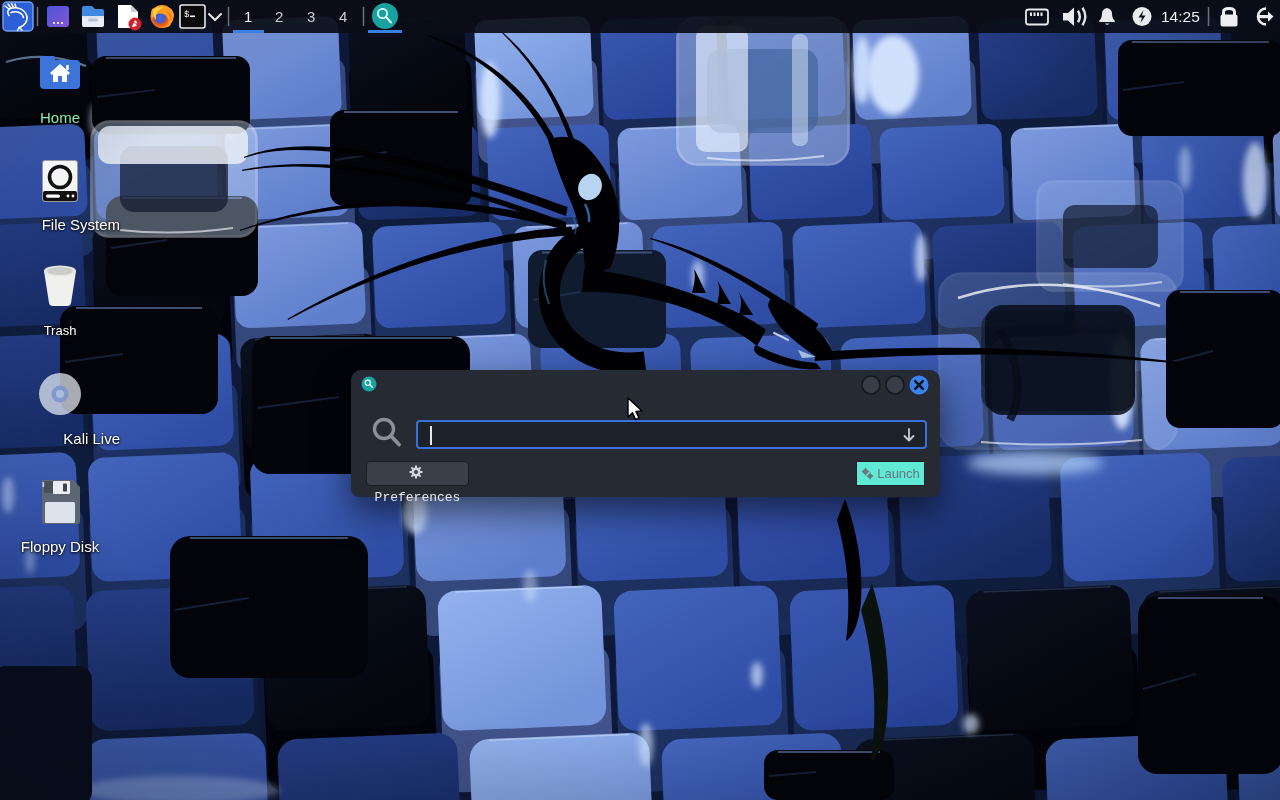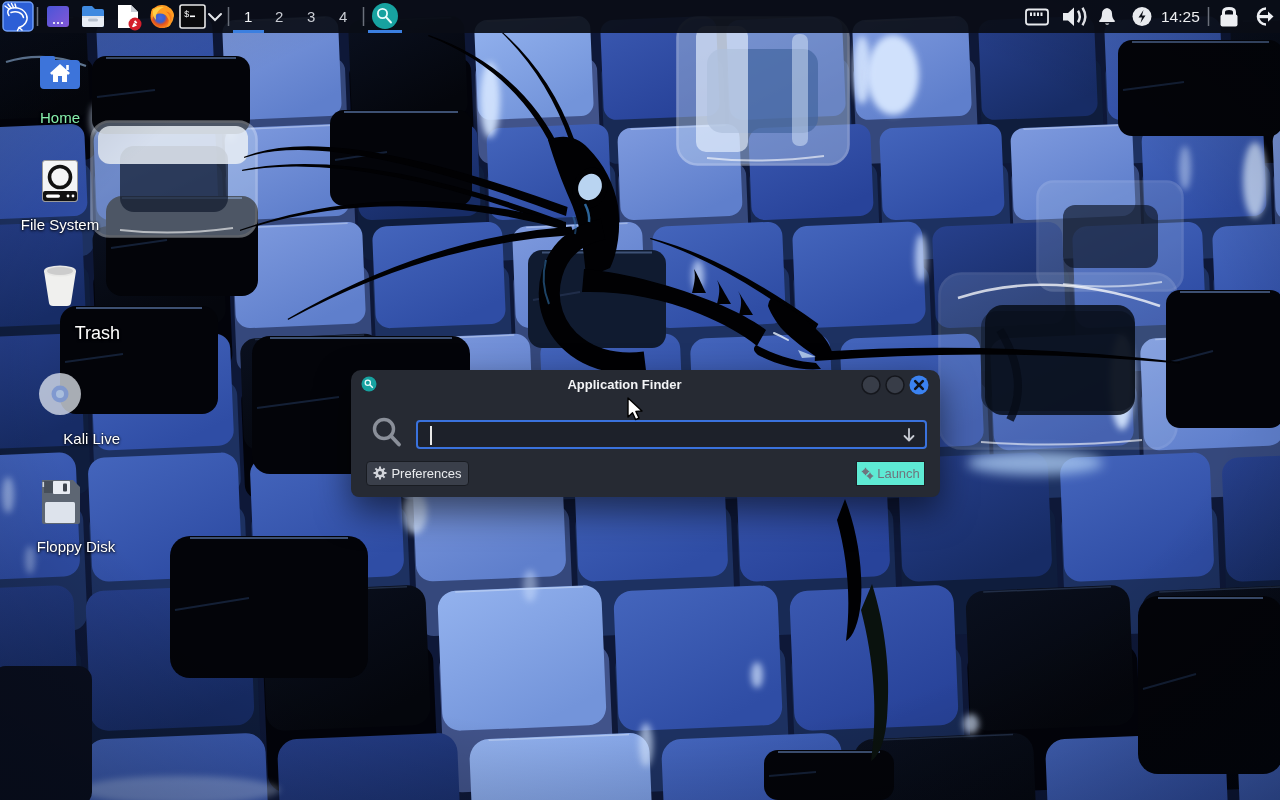--- a/index.html
+++ b/index.html
@@ -345,69 +345,68 @@
 </svg>
     <div style="position:absolute;left:0px;top:109px;width:120px;text-align:center;color:#86efac;font-size:15px;text-shadow:0 1px 3px rgba(0,0,0,0.95), 0 0 2px rgba(0,0,0,0.8);">Home</div>
 <svg width="36" height="42" viewBox="0 0 36 42" style="position:absolute;left:42px;top:160px;">
 <rect x="0.5" y="0.5" width="35" height="41" rx="2.5" fill="#f4f5f6" stroke="#9a9a9a" stroke-width="1"></rect>
 <circle cx="18" cy="17" r="10.5" fill="none" stroke="#111" stroke-width="3.6"></circle>
 <rect x="1" y="31" width="34" height="10" rx="2" fill="#111"></rect>
 <rect x="4" y="34.5" width="14" height="3.2" rx="1.6" fill="#fff"></rect>
 <circle cx="26" cy="36" r="1.4" fill="#fff"></circle>
       <circle cx="31" cy="36" r="1.4" fill="#fff"></circle>
 </svg>
-    <div style="position:absolute;left:0px;top:216px;width:120px;text-align:center;color:#fff;font-size:15px;text-shadow:0 1px 3px rgba(0,0,0,0.95), 0 0 2px rgba(0,0,0,0.8);">File System</div>
+    <div style="position:absolute;left:0px;top:216px;width:120px;text-align:right;color:#fff;font-size:15px;text-shadow:0 1px 3px rgba(0,0,0,0.95), 0 0 2px rgba(0,0,0,0.8);">File System</div>
 <svg width="38" height="42" viewBox="0 0 38 42" style="position:absolute;left:41px;top:264px;">
 <path d="M3,7 L8,39 Q8.5,42 12,42 L26,42 Q29.5,42 30,39 L35,7 Z" fill="#f0f0ee"></path>
 <ellipse cx="19" cy="7" rx="16" ry="5.5" fill="#e8e8e6"></ellipse>
 <ellipse cx="19" cy="7" rx="13" ry="4" fill="#cccccc"></ellipse>
 </svg>
-    <div style="position:absolute;left:0px;top:323px;width:120px;text-align:right;color:#fff;font-size:18px;text-shadow:0 1px 3px rgba(0,0,0,0.95), 0 0 2px rgba(0,0,0,0.8);">Trash</div>
+    <div style="position:absolute;left:0px;top:323px;width:120px;text-align:center;color:#fff;font-size:13px;text-shadow:0 1px 3px rgba(0,0,0,0.95), 0 0 2px rgba(0,0,0,0.8);">Trash</div>
 <svg width="44" height="44" viewBox="0 0 44 44" style="position:absolute;left:38px;top:372px;">
 <circle cx="22" cy="22" r="21" fill="#e9eef6" opacity="0.72"></circle>
 <circle cx="22" cy="22" r="8.5" fill="#7b96cf" opacity="0.9"></circle>
 <circle cx="22" cy="22" r="4" fill="#a9bedd"></circle>
 </svg>
     <div style="position:absolute;left:0px;top:430px;width:120px;text-align:right;color:#fff;font-size:15px;text-shadow:0 1px 3px rgba(0,0,0,0.95), 0 0 2px rgba(0,0,0,0.8);">Kali Live</div>
 <svg width="40" height="44" viewBox="0 0 40 44" style="position:absolute;left:40px;top:480px;">
 <path d="M2,0 L33,0 L40,7 L40,42 Q40,44 38,44 L4,44 Q2,44 2,42 Z" fill="#5d6673"></path>
 <rect x="4" y="1" width="9" height="12" fill="#474f5a"></rect>
 <rect x="13" y="1" width="17" height="13" rx="1" fill="#e8ecf3"></rect>
 <rect x="23" y="3.5" width="4" height="8" rx="1" fill="#3c434d"></rect>
 <rect x="5" y="22" width="30" height="21" rx="1.5" fill="#dde3ec"></rect>
 <rect x="2.5" y="2" width="1.6" height="5" fill="#cfd5de"></rect>
 </svg>
-    <div style="position:absolute;left:16px;top:538px;width:120px;text-align:center;color:#fff;font-size:15px;text-shadow:0 1px 3px rgba(0,0,0,0.95), 0 0 2px rgba(0,0,0,0.8);">Floppy Disk</div>
+    <div style="position:absolute;left:0px;top:538px;width:120px;text-align:center;color:#fff;font-size:15px;text-shadow:0 1px 3px rgba(0,0,0,0.95), 0 0 2px rgba(0,0,0,0.8);">Floppy Disk</div>
 
 <div style="position:absolute;left:351px;top:370px;width:589px;height:127px;background:#262a33;border-radius:10px 10px 8px 8px;box-shadow:0 14px 34px rgba(0,0,0,0.55);">
   <div style="position:absolute;left:0;top:0;width:100%;height:30px;">
     <svg width="26" height="26" style="position:absolute;left:5px;top:1px;">
           <circle cx="13" cy="13" r="7.5" fill="#17a2a0"></circle>
           <circle cx="11.8" cy="11.8" r="2.6" fill="none" stroke="#eafcfc" stroke-width="1.3"></circle>
           <line x1="13.8" y1="13.8" x2="16.8" y2="16.8" stroke="#eafcfc" stroke-width="1.4"></line>
         </svg>
-    <div style="position:absolute;left:0;right:42px;top:7px;text-align:center;font-weight:bold;font-size:13px;color:#f3f4f6;">Application Finder</div>
     <svg width="80" height="26" style="position:absolute;right:2px;top:2px;">
       <circle cx="13" cy="13" r="9" fill="#383d48" stroke="#15171d" stroke-width="1.5"></circle>
       <circle cx="37" cy="13" r="9" fill="#383d48" stroke="#15171d" stroke-width="1.5"></circle>
       <circle cx="61" cy="13" r="9.5" fill="#3b82f1"></circle>
       <path d="M57.2,9.2 L64.8,16.8 M64.8,9.2 L57.2,16.8" stroke="#10131b" stroke-width="2.6" stroke-linecap="round"></path>
     </svg>
   </div>
   <svg width="34" height="34" style="position:absolute;left:19px;top:46px;">
     <circle cx="14" cy="13" r="9.5" fill="none" stroke="#8a8f99" stroke-width="3.4"></circle>
     <line x1="21" y1="20" x2="29" y2="28.5" stroke="#8a8f99" stroke-width="3.8" stroke-linecap="round"></line>
   </svg>
   <div style="position:absolute;left:65px;top:50px;width:511px;height:29px;background:#1d212a;border:2px solid #3a72dd;border-radius:4px;">
     <div style="position:absolute;left:12px;top:4px;width:1.5px;height:19px;background:#e8e8e8;"></div>
     <svg width="18" height="18" style="position:absolute;right:7px;top:5px;">
           <path d="M9,2 L9,13 M4.5,9 L9,13.5 L13.5,9" stroke="#c8ccd4" stroke-width="1.8" fill="none" stroke-linecap="round" stroke-linejoin="round"></path>
         </svg>
   </div>
-  <div style="position:absolute;left:15px;top:91px;width:103px;height:25px;background:#3a3f4a;border:1px solid #191c22;border-radius:4px;color:#e9ebee;font-size:13px;line-height:24px;text-align:center;">
+  <div style="position:absolute;left:15px;top:91px;width:103px;height:25px;background:#3a3f4a;border:1px solid #191c22;border-radius:4px;color:#e9ebee;font-size:13px;line-height:24px;text-align:center;font-family:Liberation Mono, monospace;">
     <svg width="14" height="14" style="vertical-align:-2px;margin-right:4px;">
           <path d="M7,0.5 L8.3,0.5 L8.8,2.6 A4.6,4.6 0 0 1 10.4,3.5 L12.4,2.8 L13.1,4 L11.5,5.5 A4.8,4.8 0 0 1 11.5,7.2 L13.1,8.7 L12.4,9.9 L10.4,9.2 A4.6,4.6 0 0 1 8.8,10.1 L8.3,12.2 L7,12.2 ..." fill="none"></path>
           <g fill="#d2d5db">
             <circle cx="7" cy="7" r="4.6"></circle>
             <g stroke="#d2d5db" stroke-width="2">
               <line x1="7" y1="0.5" x2="7" y2="13.5"></line>
               <line x1="0.5" y1="7" x2="13.5" y2="7"></line>
               <line x1="2.4" y1="2.4" x2="11.6" y2="11.6"></line>
               <line x1="11.6" y1="2.4" x2="2.4" y2="11.6"></line>
             </g>

